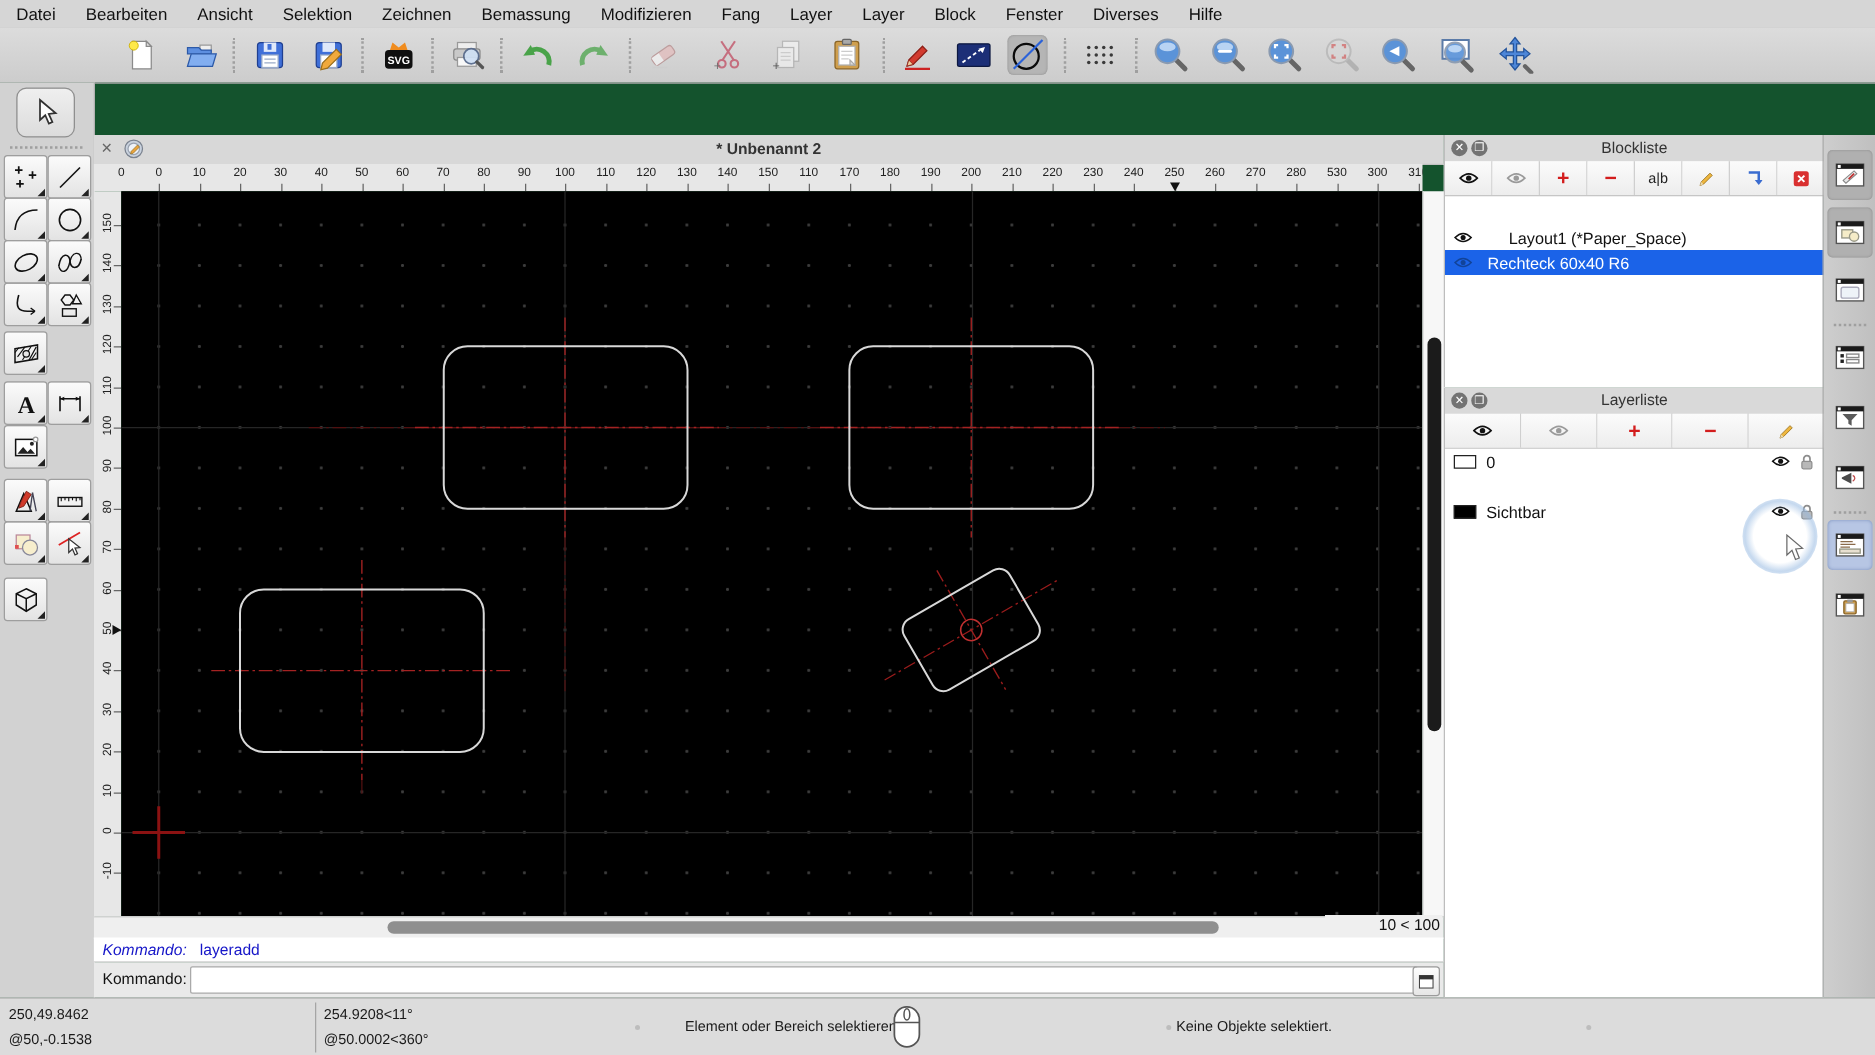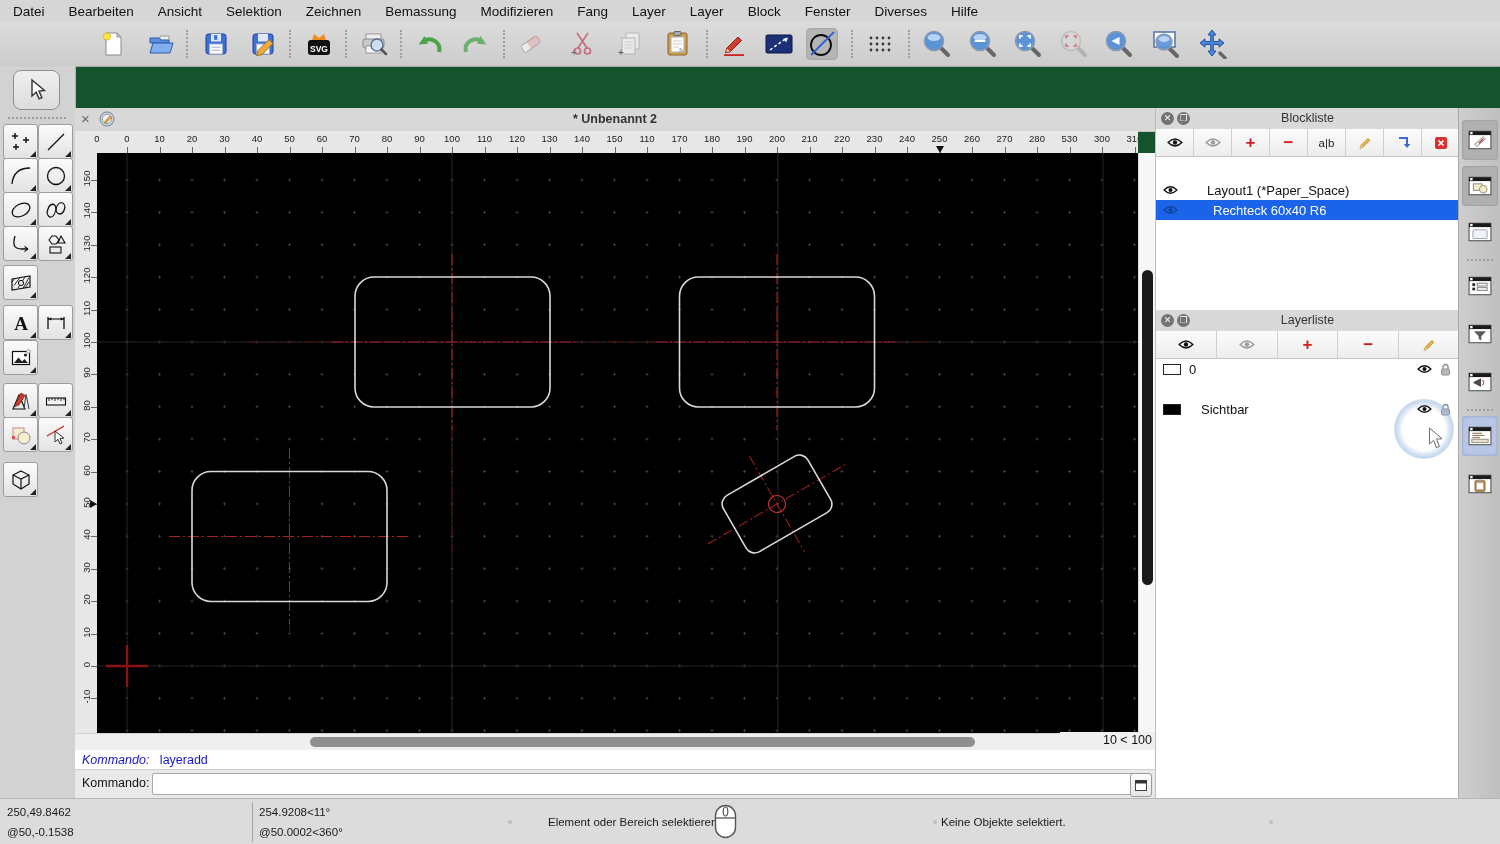--- a/index.html
+++ b/index.html
@@ -678,21 +678,21 @@
         </span>
       <span style="margin-left:29px">Layout1 (*Paper_Space)</span>
     </div>
     <div class="prow sel" style="top:92px">
       <span class="eyew" style="margin-left:7px;opacity:.55">
           <svg width="15" height="10" viewBox="0 0 14 9">
             <path d="M1 4.5Q7 -1.5 13 4.5 7 10.5 1 4.5Z" fill="none" stroke="#0a2a5a" stroke-width="1.2"></path>
             <circle cx="7" cy="4.5" r="1.9" fill="#0a2a5a"></circle>
           </svg>
         </span>
-      <span style="margin-left:35px">Rechteck 60x40 R6</span>
+      <span style="margin-left:12px">Rechteck 60x40 R6</span>
     </div>
   </div>
 
   <div class="abs panel" style="left:1155px;top:310px;width:303px;height:488px">
     <div class="ptitle">
       <span>Layerliste</span>
       <span class="pcirc" style="left:5px">✕</span>
       <span class="pcirc" style="left:21px">❐</span>
     </div>
     <div class="ptools">
@@ -730,21 +730,21 @@
         <span class="eyew">
             <svg width="11" height="13" viewBox="0 0 11 13">
               <path d="M3 6V4a2.5 2.5 0 0 1 5 0v2" fill="none" stroke="#8e8e8e" stroke-width="1.4"></path>
               <rect x="1.5" y="6" width="8" height="6" rx="1.2" fill="#b8b8b8" stroke="#8e8e8e"></rect>
             </svg>
           </span>
       </span>
     </div>
     <div class="prow" style="top:89px">
       <span class="swatch" style="background: rgb(0, 0, 0);"></span>
-      <span style="margin-left:20px">Sichtbar</span>
+      <span style="margin-left:8px">Sichtbar</span>
       <span class="rowicons">
         <span class="eyew">
             <svg width="15" height="10" viewBox="0 0 14 9">
               <path d="M1 4.5Q7 -1.5 13 4.5 7 10.5 1 4.5Z" fill="none" stroke="#111" stroke-width="1.2"></path>
               <circle cx="7" cy="4.5" r="1.9" fill="#111"></circle>
             </svg>
           </span>
         <span class="eyew">
             <svg width="11" height="13" viewBox="0 0 11 13">
               <path d="M3 6V4a2.5 2.5 0 0 1 5 0v2" fill="none" stroke="#8e8e8e" stroke-width="1.4"></path>

